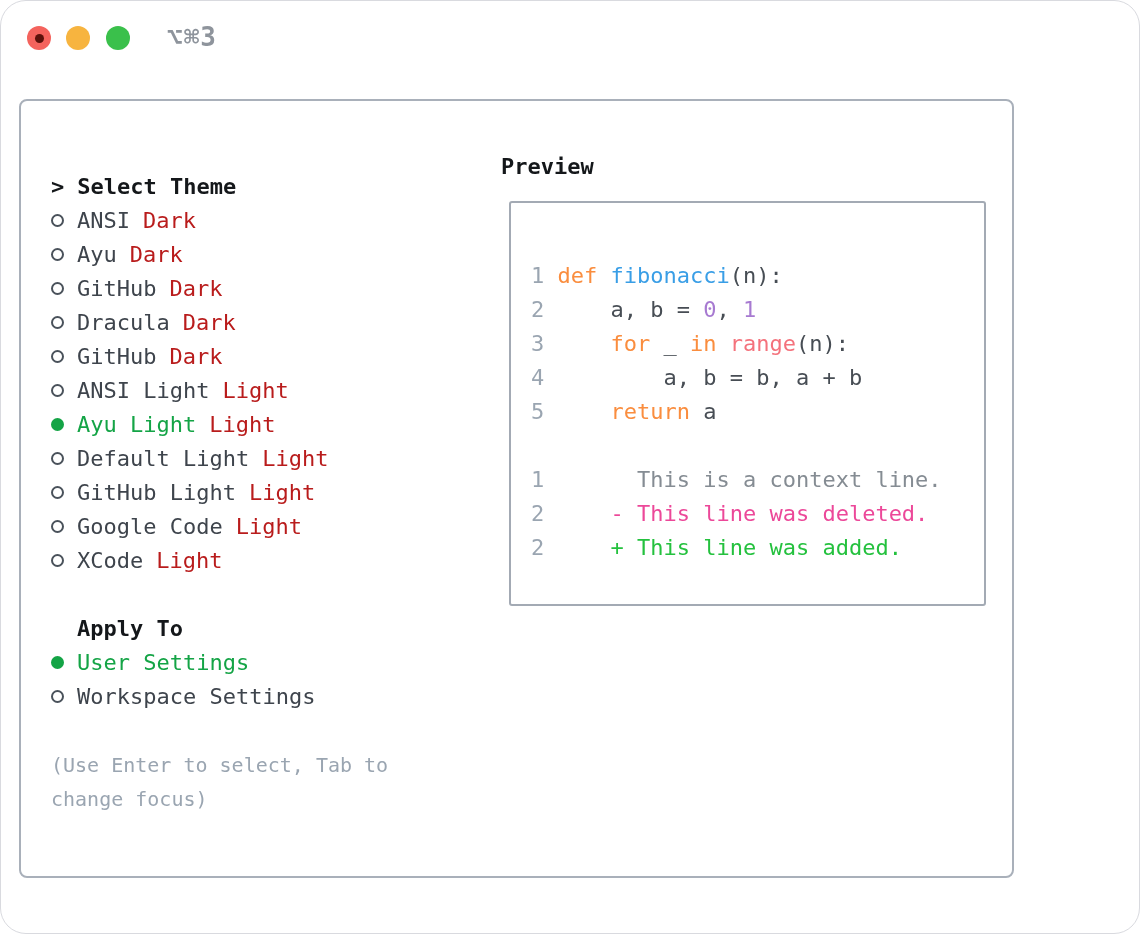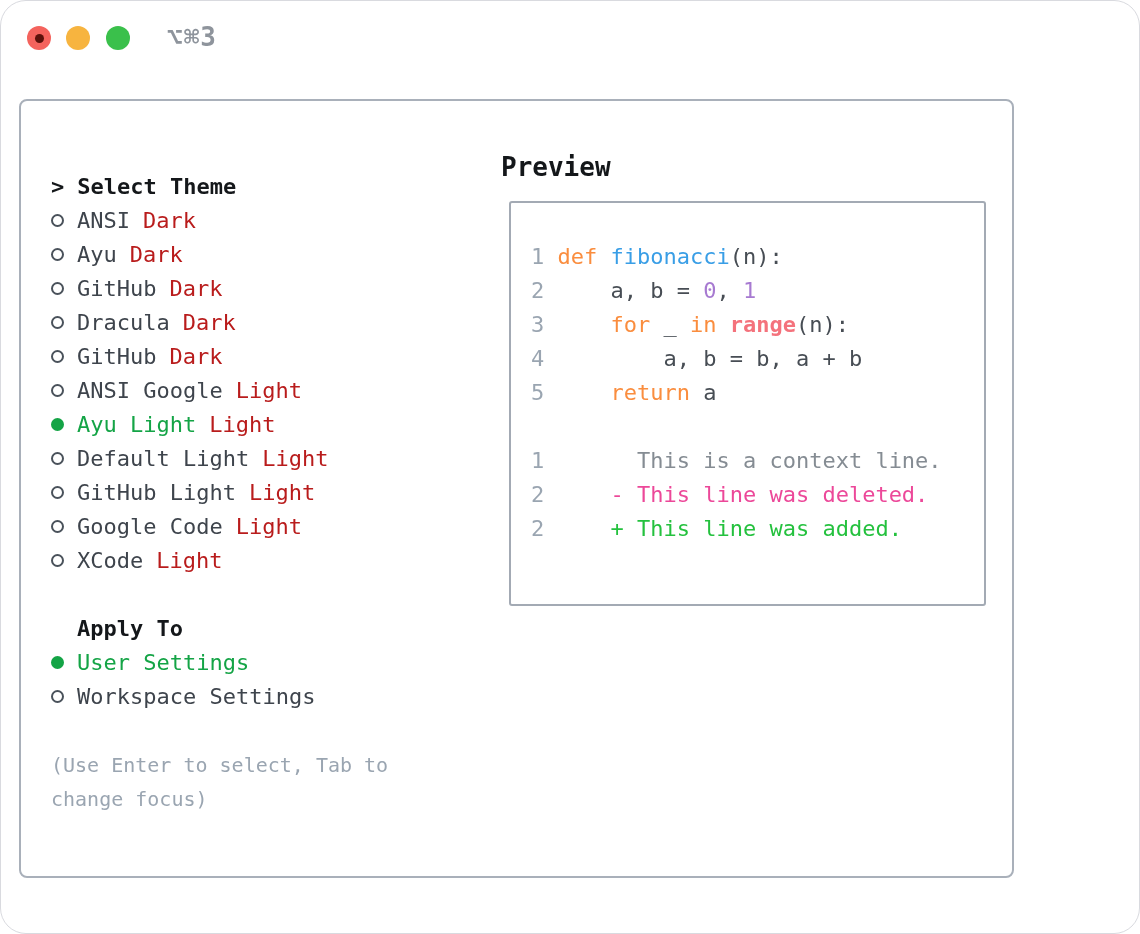--- a/index.html
+++ b/index.html
@@ -64,36 +64,36 @@
   }
   .dot.filled { background: #14a446; border-color: #14a446; }
   .sel .nm { color: #14a446; }
   .var { color: #b91c1c; margin-left: 13px; }
   .help-line { height: 34px; line-height: 34px; font-size: 20px; color: #9aa5b1; white-space: pre; }
 
   
   .preview-head {
     position: absolute; left: 480px; top: 49px;
     height: 34px; line-height: 34px;
-    font-size: 26px; font-weight: 700; color: #14171a;
+    font-size: 22px; font-weight: 700; color: #14171a;
   }
   .preview-box {
     position: absolute; left: 488px; top: 100px;
     width: 477px; height: 405px;
     border: 2px solid #a3aab4; border-radius: 3px;
-    padding: 37px 0 0 20px;
+    padding: 56px 0 0 20px;
     background: #ffffff;
     overflow: hidden;
   }
   .cl { height: 34px; line-height: 34px; font-size: 22px; white-space: pre; color: #474d54; }
   .ln     { color: #9aa5b1; }
   .t-kw   { color: #fa8d3e; }
   .t-fn   { color: #399ee6; }
   .t-num  { color: #a77ad1; }
-  .t-call { color: #f4727c; font-weight: bold; }
+  .t-call { color: #f4727c; }
   .t-pl   { color: #474d54; }
   .t-ctx  { color: #858c93; }
   .t-del  { color: #ec4899; }
   .t-add  { color: #24c13e; }
 </style>
 </head>
 <body>
 
 <div class="window">
 
@@ -108,21 +108,21 @@
 
     <div class="left-col">
       <div class="row row-header"><span>&gt;</span><span class="hgap"></span><span>Select Theme</span></div>
 
       <div id="theme-list">
           <div class="row item"><span class="dot"></span><span class="nm">ANSI</span><span class="var">Dark</span></div>
           <div class="row item"><span class="dot"></span><span class="nm">Ayu</span><span class="var">Dark</span></div>
           <div class="row item"><span class="dot"></span><span class="nm">GitHub</span><span class="var">Dark</span></div>
           <div class="row item"><span class="dot"></span><span class="nm">Dracula</span><span class="var">Dark</span></div>
           <div class="row item"><span class="dot"></span><span class="nm">GitHub</span><span class="var">Dark</span></div>
-          <div class="row item"><span class="dot"></span><span class="nm">ANSI Google</span><span class="var">Light</span></div>
+          <div class="row item"><span class="dot"></span><span class="nm">ANSI Light</span><span class="var">Light</span></div>
           <div class="row item sel"><span class="dot filled"></span><span class="nm">Ayu Light</span><span class="var">Light</span></div>
           <div class="row item"><span class="dot"></span><span class="nm">Default Light</span><span class="var">Light</span></div>
           <div class="row item"><span class="dot"></span><span class="nm">GitHub Light</span><span class="var">Light</span></div>
           <div class="row item"><span class="dot"></span><span class="nm">Google Code</span><span class="var">Light</span></div>
           <div class="row item"><span class="dot"></span><span class="nm">XCode</span><span class="var">Light</span></div>
         </div>
 
       <div class="blank"></div>
 
       <div class="row row-header indent"><span>Apply To</span></div>

